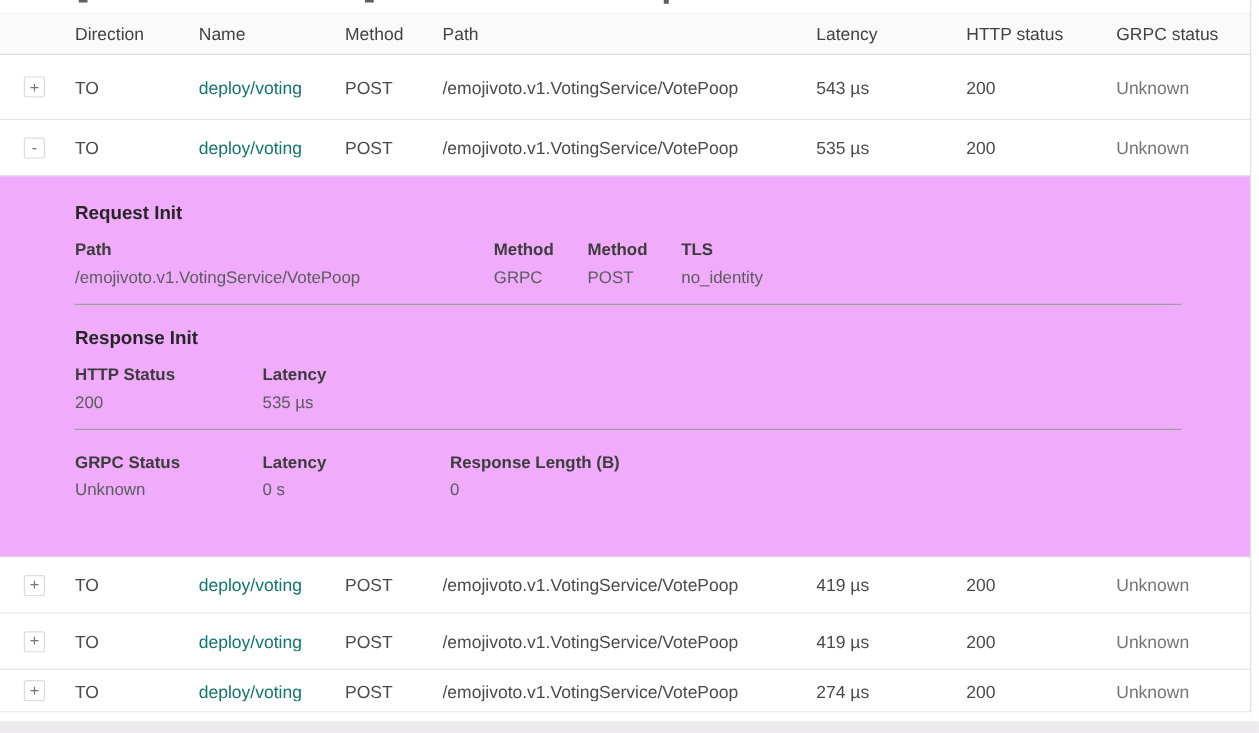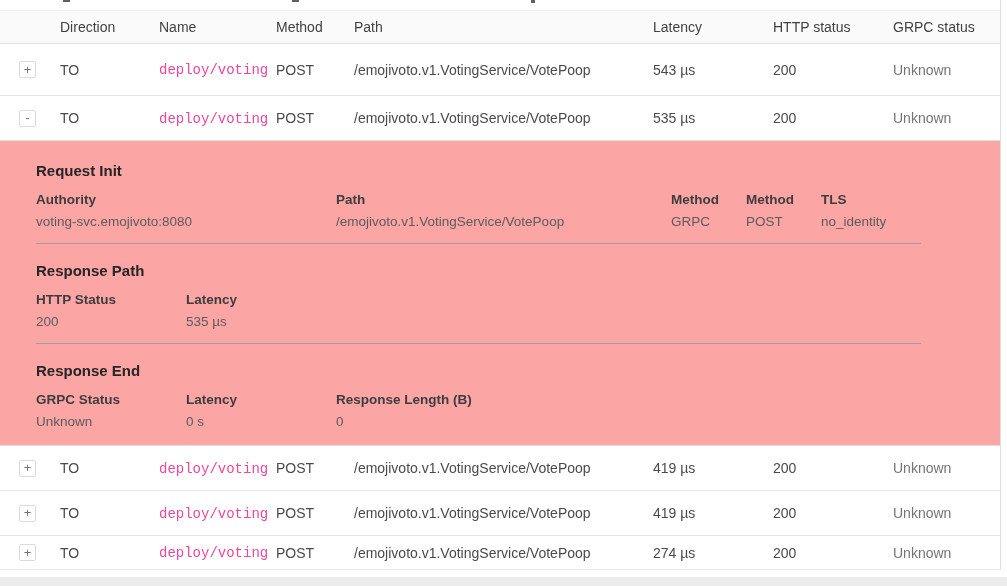--- a/index.html
+++ b/index.html
@@ -18,30 +18,30 @@
     grid-template-columns:60px 99px 117px 78px 299px 120px 120px minmax(0,1fr);
     align-items:center; }
   .thead { height:34px; background:#fafafa;
            border-top:1px solid #efefef; border-bottom:1px solid #e0e0e0;
            color:#424242; font-size:14px; }
   .trow { background:#ffffff; border-bottom:1px solid #e5e5e5;
           color:#4a4a4a; font-size:14px; }
   .h52 { height:52px; } .h45 { height:45px; } .h34 { height:34px; }
   .cell { white-space:nowrap; overflow:hidden; }
   .muted { color:#757575; }
-  .link { color:#ec4899; text-decoration:none; cursor:pointer;font-family:Liberation Mono, monospace; }
+  .link { color:#0f766e; text-decoration:none; cursor:pointer; }
   .expander { margin-left:19px; width:17px; height:17px; background:#ffffff;
               border:1px solid #dcdcdc; border-radius:2px; color:#757575;
               font-size:13px; line-height:14px; text-align:center; cursor:pointer;
               padding:0; font-family:"Liberation Sans", sans-serif; }
   .dir-head { display:flex; align-items:center;gap:39px; }
   .filter-icon { margin-left:10px; display:inline-flex; cursor:pointer; }
 
-  .detail-panel { height:305px; background:#fca5a5; border-bottom:1px solid #e0e0e0;
-                  padding:21px 56px 0 36px; }
+  .detail-panel { height:305px; background:#f0abfc; border-bottom:1px solid #e0e0e0;
+                  padding:21px 56px 0 60px; }
   .section-title { font-size:15px; font-weight:700; color:#252525; margin-bottom:13px; }
   .fields { display:flex; }
   .field  { }
   .f-label { font-size:13.5px; font-weight:700; color:#3d3d3d; white-space:nowrap; }
   .f-value { font-size:13.5px; color:#5c5c5c; margin-top:7px; white-space:nowrap; }
   .w300 { width:300px; } .w335 { width:335px; } .w75 { width:75px; }
   .w150 { width:150px; } .wauto { flex:1; }
   .sec-divider { width:885px; height:1px; background:#9e9e9e;
                  margin-top:14px; margin-bottom:18px; border:none; }
 
@@ -95,57 +95,52 @@
     <div class="cell">POST</div>
     <div class="cell">/emojivoto.v1.VotingService/VotePoop</div>
     <div class="cell">535 µs</div>
     <div class="cell">200</div>
     <div class="cell muted">Unknown</div>
   </div>
 
   <div class="detail-panel">
     <div class="section-title">Request Init</div>
     <div class="fields">
-      <div class="field w300">
-        <div class="f-label">Authority</div>
-        <div class="f-value">voting-svc.emojivoto:8080</div>
-      </div>
       <div class="field w335">
         <div class="f-label">Path</div>
         <div class="f-value">/emojivoto.v1.VotingService/VotePoop</div>
       </div>
       <div class="field w75">
         <div class="f-label">Method</div>
         <div class="f-value">GRPC</div>
       </div>
       <div class="field w75">
         <div class="f-label">Method</div>
         <div class="f-value">POST</div>
       </div>
       <div class="field wauto">
         <div class="f-label">TLS</div>
         <div class="f-value">no_identity</div>
       </div>
     </div>
     <hr class="sec-divider">
 
-    <div class="section-title">Response Path</div>
+    <div class="section-title">Response Init</div>
     <div class="fields">
       <div class="field w150">
         <div class="f-label">HTTP Status</div>
         <div class="f-value">200</div>
       </div>
       <div class="field wauto">
         <div class="f-label">Latency</div>
         <div class="f-value">535 µs</div>
       </div>
     </div>
     <hr class="sec-divider">
 
-    <div class="section-title">Response End</div>
     <div class="fields">
       <div class="field w150">
         <div class="f-label">GRPC Status</div>
         <div class="f-value">Unknown</div>
       </div>
       <div class="field w150">
         <div class="f-label">Latency</div>
         <div class="f-value">0 s</div>
       </div>
       <div class="field wauto">

